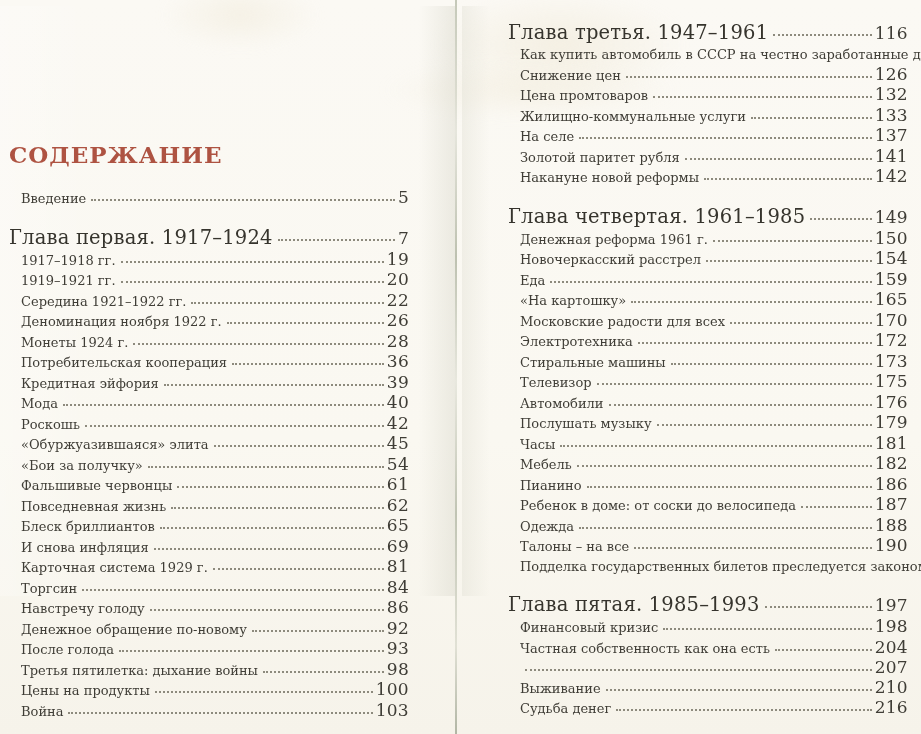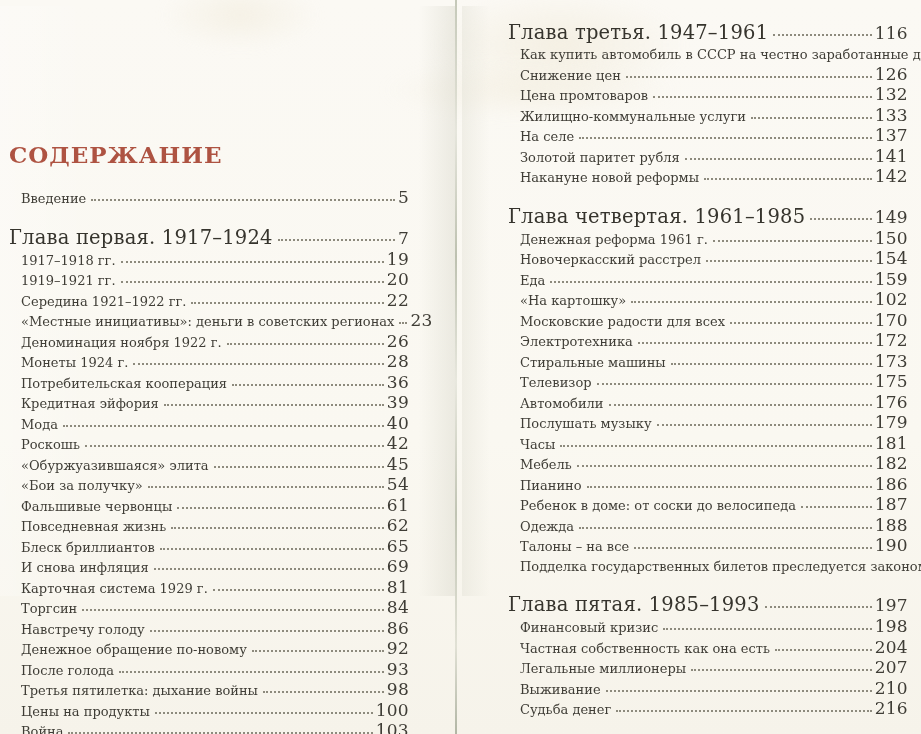--- a/index.html
+++ b/index.html
@@ -119,25 +119,20 @@
           <span class="label">1919–1921 гг.</span>
           <span class="leader"></span>
           <span class="pagenum">20</span>
         </div>
         <div class="row entry">
           <span class="label">Середина 1921–1922 гг.</span>
           <span class="leader"></span>
           <span class="pagenum">22</span>
         </div>
         <div class="row entry">
-          <span class="label">«Местные инициативы»: деньги в советских регионах</span>
-          <span class="leader"></span>
-          <span class="pagenum">23</span>
-        </div>
-        <div class="row entry">
           <span class="label">Деноминация ноября 1922 г.</span>
           <span class="leader"></span>
           <span class="pagenum">26</span>
         </div>
         <div class="row entry">
           <span class="label">Монеты 1924 г.</span>
           <span class="leader"></span>
           <span class="pagenum">28</span>
         </div>
         <div class="row entry">
@@ -291,21 +286,21 @@
           <span class="pagenum">154</span>
         </div>
         <div class="row entry">
           <span class="label">Еда</span>
           <span class="leader"></span>
           <span class="pagenum">159</span>
         </div>
         <div class="row entry">
           <span class="label">«На картошку»</span>
           <span class="leader"></span>
-          <span class="pagenum">102</span>
+          <span class="pagenum">165</span>
         </div>
         <div class="row entry">
           <span class="label">Московские радости для всех</span>
           <span class="leader"></span>
           <span class="pagenum">170</span>
         </div>
         <div class="row entry">
           <span class="label">Электротехника</span>
           <span class="leader"></span>
           <span class="pagenum">172</span>
@@ -372,21 +367,20 @@
           <span class="label">Финансовый кризис</span>
           <span class="leader"></span>
           <span class="pagenum">198</span>
         </div>
         <div class="row entry">
           <span class="label">Частная собственность как она есть</span>
           <span class="leader"></span>
           <span class="pagenum">204</span>
         </div>
         <div class="row entry">
-          <span class="label">Легальные миллионеры</span>
           <span class="leader"></span>
           <span class="pagenum">207</span>
         </div>
         <div class="row entry">
           <span class="label">Выживание</span>
           <span class="leader"></span>
           <span class="pagenum">210</span>
         </div>
         <div class="row entry">
           <span class="label">Судьба денег</span>

